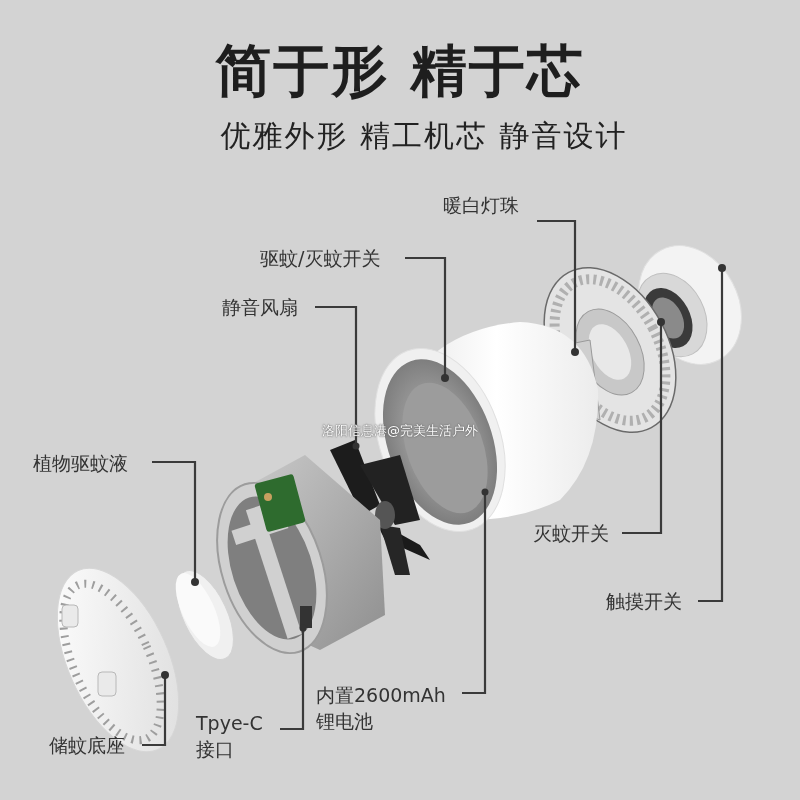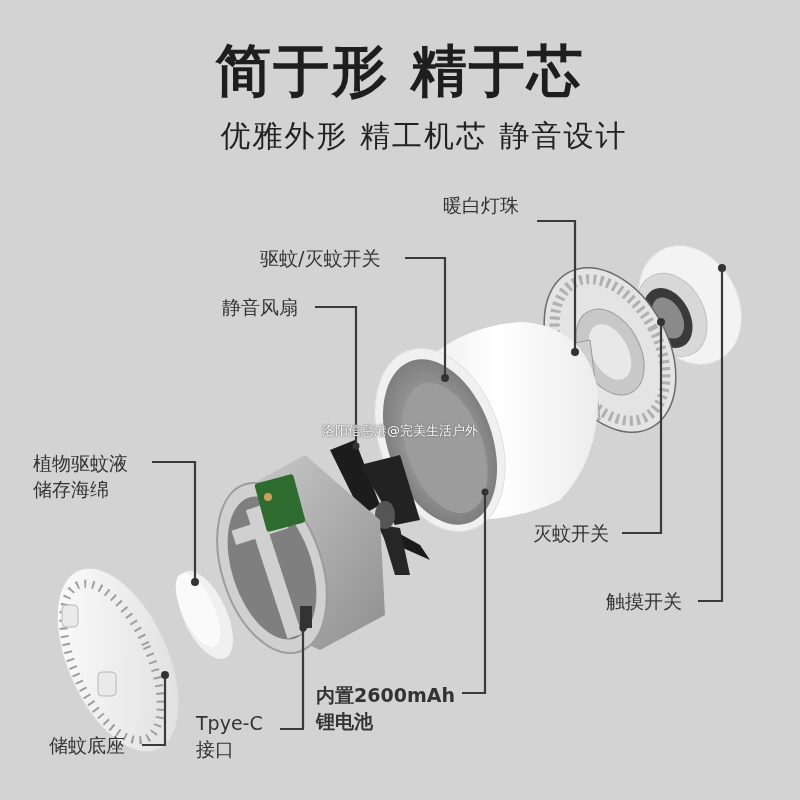--- a/index.html
+++ b/index.html
@@ -130,27 +130,26 @@
       <circle cx="165" cy="675" r="4"></circle>
     </g>
   </svg>
 
   <div class="label" style="left:443px; top:192px;">暖白灯珠</div>
   <div class="label" style="left:260px; top:245px;">驱蚊/灭蚊开关</div>
   <div class="label" style="left:222px; top:294px;">静音风扇</div>
 
   <div class="label center" style="left:33px; top:450px; width:112px;">
     <div>植物驱蚊液</div>
-    <div>储存海绵</div>
   </div>
 
   <div class="label" style="left:533px; top:520px;">灭蚊开关</div>
   <div class="label" style="left:606px; top:588px;">触摸开关</div>
 
-  <div class="label center" style="left:316px; top:682px; width:145px;font-weight:bold;">
+  <div class="label center" style="left:316px; top:682px; width:145px;">
     <div>内置2600mAh</div>
     <div>锂电池</div>
   </div>
 
   <div class="label center" style="left:196px; top:710px; width:78px;">
     <div>Tpye-C</div>
     <div>接口</div>
   </div>
 
   <div class="label" style="left:49px; top:732px;text-align:right;">储蚊底座</div>

